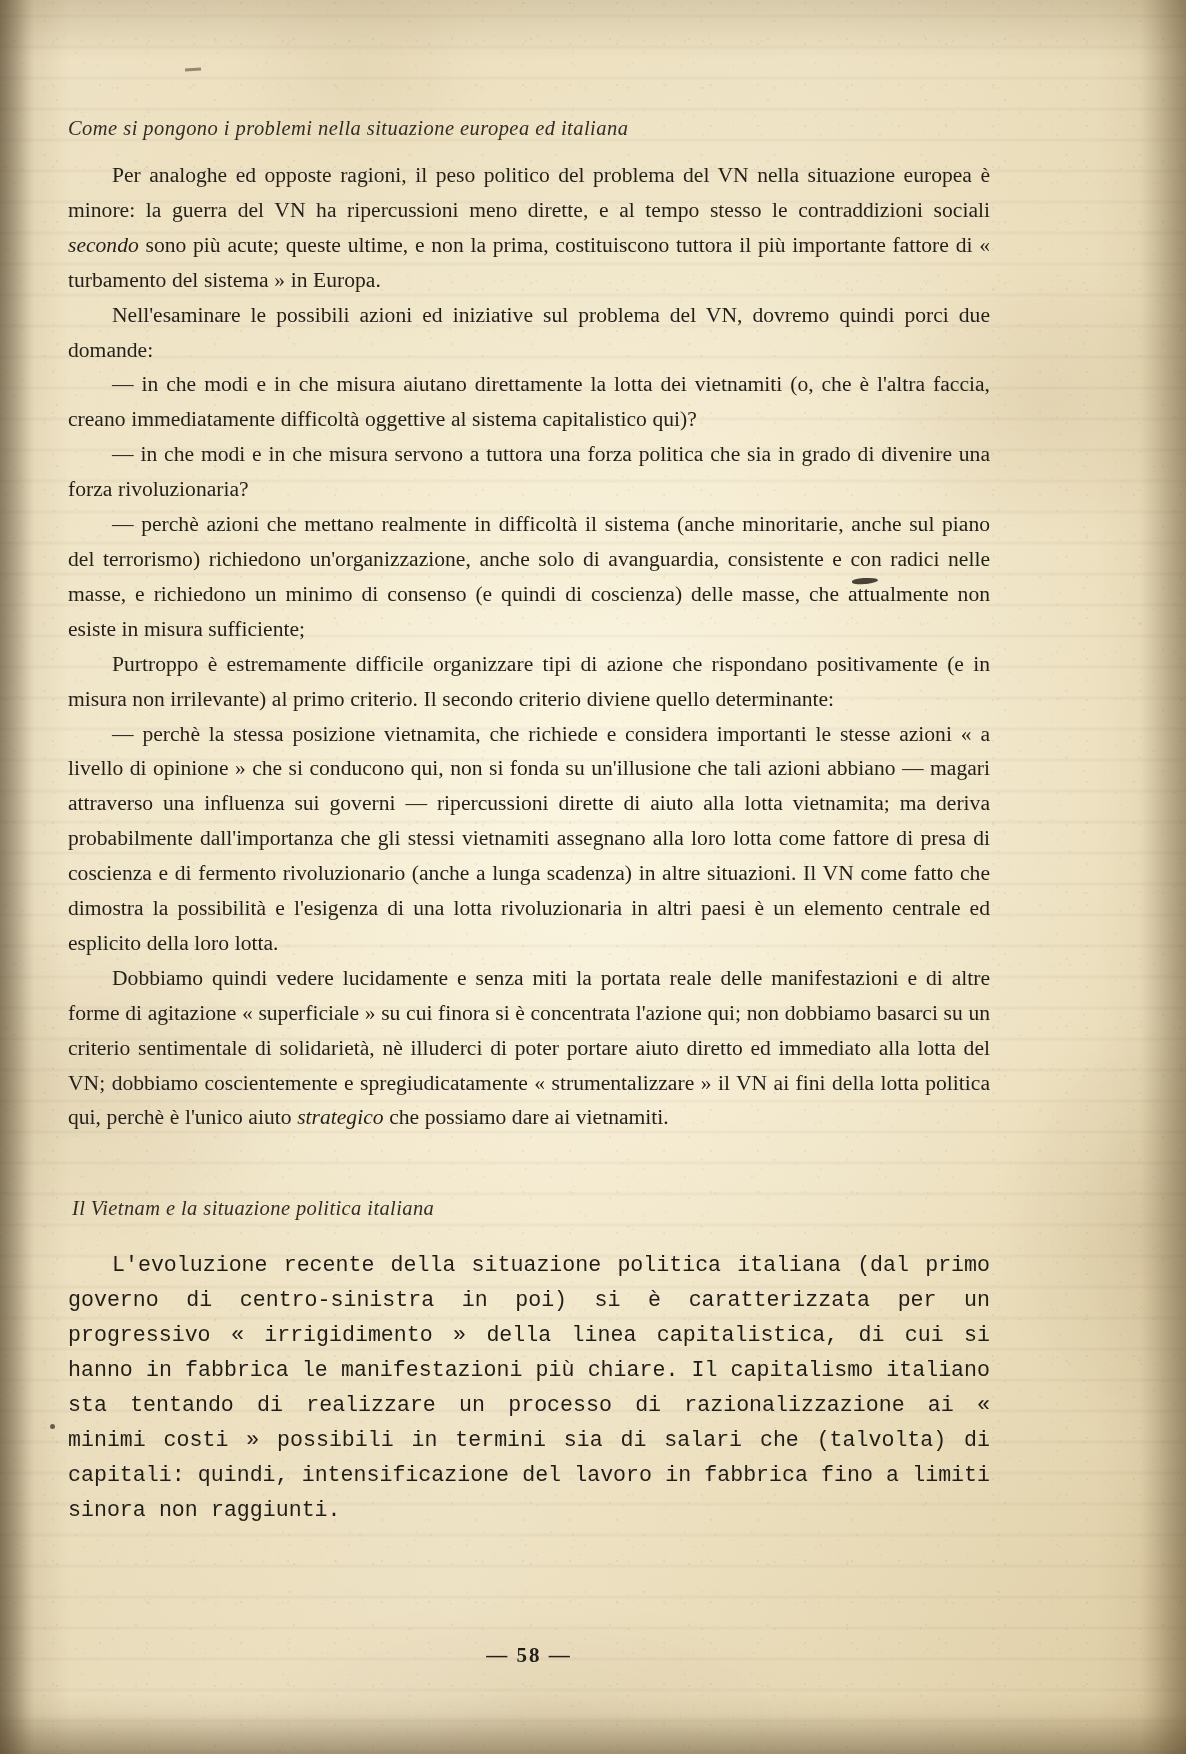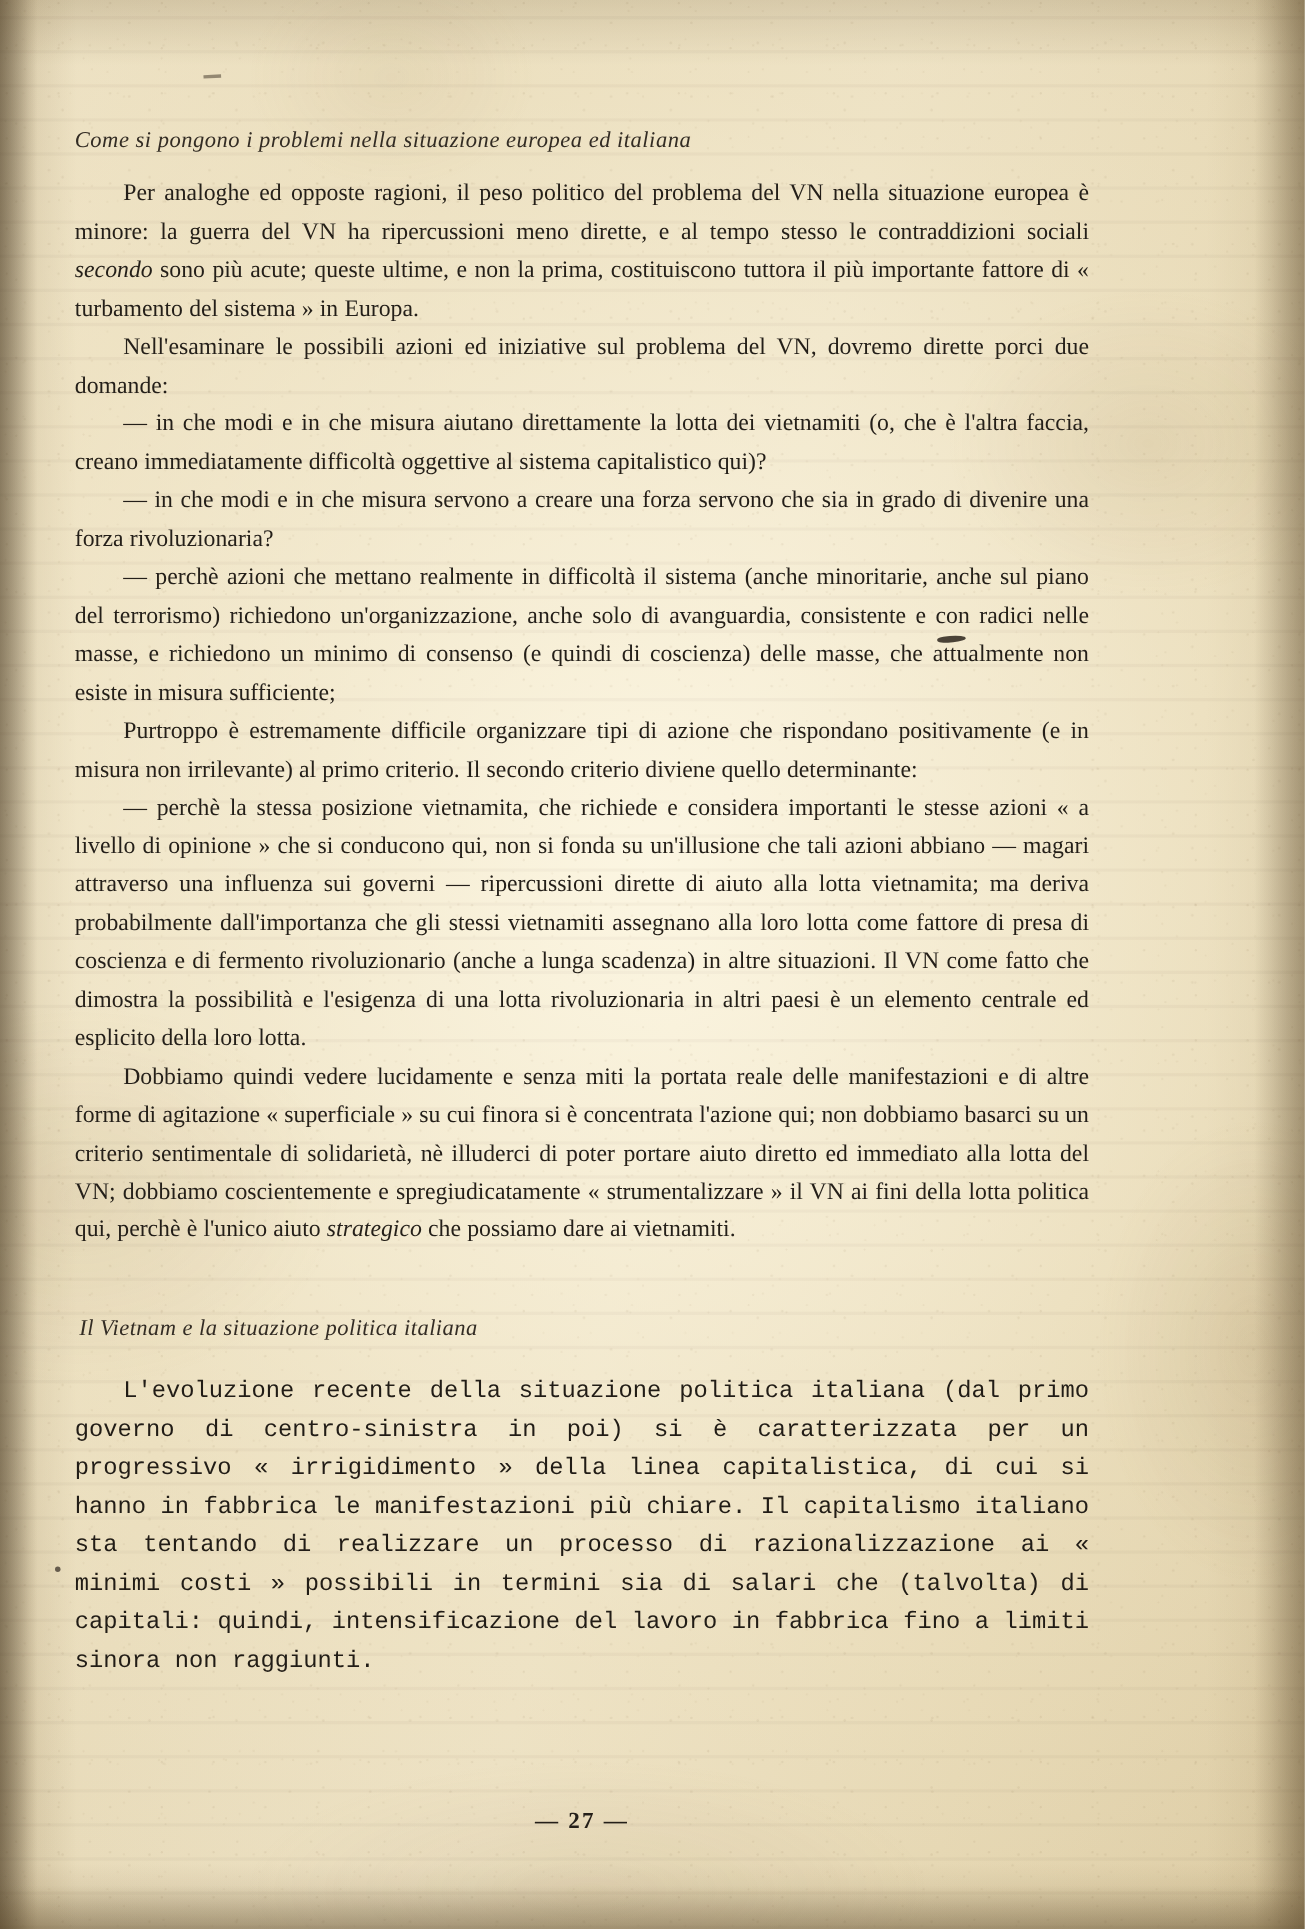--- a/index.html
+++ b/index.html
@@ -237,38 +237,38 @@
   <div class="margin-dot"></div>
 
   <div class="content">
 
     <div class="running-head">Come si pongono i problemi nella situazione europea ed italiana</div>
 
     <div class="body-text">
 
       <p class="para">Per analoghe ed opposte ragioni, il peso politico del problema del VN nella situazione europea è minore: la guerra del VN ha ripercussioni meno dirette, e al tempo stesso le contraddizioni sociali <em>secondo</em> sono più acute; queste ultime, e non la prima, costituiscono tuttora il più importante fattore di « turbamento del sistema » in Europa.</p>
 
-      <p class="para">Nell'esaminare le possibili azioni ed iniziative sul problema del VN, dovremo dirette porci due domande:</p>
+      <p class="para">Nell'esaminare le possibili azioni ed iniziative sul problema del VN, dovremo quindi porci due domande:</p>
 
       <p class="para hang">— in che modi e in che misura aiutano direttamente la lotta dei vietnamiti (o, che è l'altra faccia, creano immediatamente difficoltà oggettive al sistema capitalistico qui)?</p>
 
-      <p class="para hang">— in che modi e in che misura servono a creare una forza servono che sia in grado di divenire una forza rivoluzionaria?</p>
+      <p class="para hang">— in che modi e in che misura servono a tuttora una forza politica che sia in grado di divenire una forza rivoluzionaria?</p>
 
       <p class="para hang">— perchè azioni che mettano realmente in difficoltà il sistema (anche minoritarie, anche sul piano del terrorismo) richiedono un'organizzazione, anche solo di avanguardia, consistente e con radici nelle masse, e richiedono un minimo di consenso (e quindi di coscienza) delle masse, che attualmente non esiste in misura sufficiente;</p>
 
       <p class="para">Purtroppo è estremamente difficile organizzare tipi di azione che rispondano positivamente (e in misura non irrilevante) al primo criterio. Il secondo criterio diviene quello determinante:</p>
 
       <p class="para hang">— perchè la stessa posizione vietnamita, che richiede e considera importanti le stesse azioni « a livello di opinione » che si conducono qui, non si fonda su un'illusione che tali azioni abbiano — magari attraverso una influenza sui governi — ripercussioni dirette di aiuto alla lotta vietnamita; ma deriva probabilmente dall'importanza che gli stessi vietnamiti assegnano alla loro lotta come fattore di presa di coscienza e di fermento rivoluzionario (anche a lunga scadenza) in altre situazioni. Il VN come fatto che dimostra la possibilità e l'esigenza di una lotta rivoluzionaria in altri paesi è un elemento centrale ed esplicito della loro lotta.</p>
 
       <p class="para">Dobbiamo quindi vedere lucidamente e senza miti la portata reale delle manifestazioni e di altre forme di agitazione « superficiale » su cui finora si è concentrata l'azione qui; non dobbiamo basarci su un criterio sentimentale di solidarietà, nè illuderci di poter portare aiuto diretto ed immediato alla lotta del VN; dobbiamo coscientemente e spregiudicatamente « strumentalizzare » il VN ai fini della lotta politica qui, perchè è l'unico aiuto <em>strategico</em> che possiamo dare ai vietnamiti.</p>
 
       <h2 class="section-head">Il Vietnam e la situazione politica italiana</h2>
 
       <div class="final-block">
         <p class="para">L'evoluzione recente della situazione politica italiana (dal primo governo di centro-sinistra in poi) si è caratterizzata per un progressivo « irrigidimento » della linea capitalistica, di cui si hanno in fabbrica le manifestazioni più chiare. Il capitalismo italiano sta tentando di realizzare un processo di razionalizzazione ai « minimi costi » possibili in termini sia di salari che (talvolta) di capitali: quindi, intensificazione del lavoro in fabbrica fino a limiti sinora non raggiunti.</p>
       </div>
 
     </div>
 
-    <div class="folio">— 27 —</div>
+    <div class="folio">— 58 —</div>
 
   </div>
 </div>
 
 </body></html>

